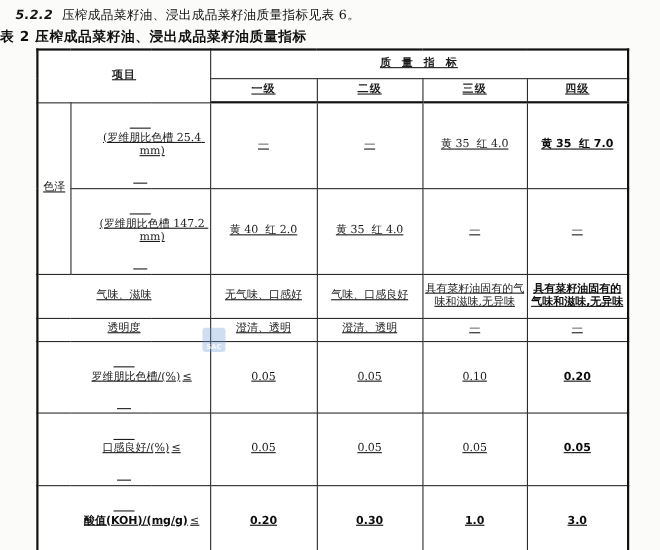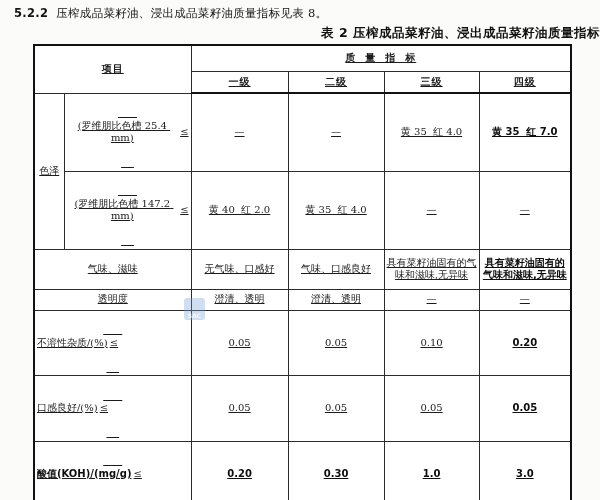--- a/index.html
+++ b/index.html
@@ -5,23 +5,23 @@
   html,body{margin:0;padding:0;}
   body{
     width:600px;height:500px;overflow:hidden;position:relative;
     background:#fbfbf9;color:#1c1c1c;
     font-family:"DejaVu Serif","Liberation Serif",serif;
   }
   .heading{
     position:absolute;left:14px;top:6px;font-size:11.5px;letter-spacing:.3px;
     color:#141414;
   }
-  .heading .num{font-family:"DejaVu Sans","Liberation Sans",sans-serif;font-weight:bold;margin-right:8px;}
+  .heading .num{font-family:"DejaVu Sans","Liberation Sans",sans-serif;font-weight:bold;margin-right:8px;font-style:italic;}
   .title{
-    position:absolute;left:0;top:25px;width:100%;text-align:right;
+    position:absolute;left:0;top:25px;width:100%;text-align:left;
     font-family:"DejaVu Sans","Liberation Sans",sans-serif;
     font-weight:bold;font-size:12.5px;color:#111;letter-spacing:.5px;
   }
   table.qtable{
     position:absolute;left:33px;top:44px;width:537px;
     border-collapse:collapse;table-layout:fixed;
     background:#fff;
   }
   table.qtable td{
     border:1px solid #2b2b2b;
@@ -30,39 +30,39 @@
     padding:1px 2px;
     white-space:pre-wrap;
     overflow:hidden;
     text-decoration:underline;
   }
   table.qtable{border:2px solid #111;}
   tr.hdr2 td{border-bottom:2px solid #111;}
   .b{font-family:"DejaVu Sans","Liberation Sans",sans-serif;font-weight:bold;color:#0e0e0e;}
   .hdrcell{font-family:"DejaVu Sans","Liberation Sans",sans-serif;font-weight:bold;font-size:10.5px;letter-spacing:1px;}
   .lbl{padding:1px 5px;}
-  .lbl .flex{display:flex;justify-content:flex-start;align-items:center;width:100%;}
+  .lbl .flex{display:flex;justify-content:center;align-items:center;width:100%;padding-left:16px;}
   .lbl .flex .op{font-size:10px;color:#222;padding-left:2px;}
   .small{font-size:9.5px;}
   .watermark{
     position:absolute;left:184px;top:298px;width:21px;height:22px;
     background:rgba(116,158,214,0.34);border-radius:3px;
     display:flex;align-items:flex-end;justify-content:center;
     pointer-events:none;
   }
   .watermark span{
     font-family:"DejaVu Sans","Liberation Sans",sans-serif;
     font-size:6px;font-weight:bold;color:rgba(255,255,255,0.9);line-height:8px;
   }
 </style>
 </head>
 <body>
 
 <div class="heading">
-  <span class="num">5.2.2</span><span>压榨成品菜籽油、浸出成品菜籽油质量指标见表 8。</span>
+  <span class="num">5.2.2</span><span>压榨成品菜籽油、浸出成品菜籽油质量指标见表 6。</span>
 </div>
 
 <div class="title">表 2  压榨成品菜籽油、浸出成品菜籽油质量指标</div>
 
 <table class="qtable">
   <colgroup>
     <col style="width:30px">
       <col style="width:74px">
       <col style="width:53px">
     <col style="width:97px">
@@ -114,21 +114,21 @@
   <tr style="height:21px">
     <td colspan="3">透明度</td>
     <td>澄清、透明</td>
     <td>澄清、透明</td>
     <td>—</td>
     <td>—</td>
   </tr>
 
   <tr style="height:21px">
     <td colspan="3" class="lbl">
-      <div class="flex"><span>不溶性杂质/(%)</span><span class="op">≤</span></div>
+      <div class="flex"><span>罗维朋比色槽/(%)</span><span class="op">≤</span></div>
     </td>
     <td>0.05</td>
     <td>0.05</td>
     <td>0.10</td>
     <td class="b">0.20</td>
   </tr>
 
   <tr style="height:21px">
     <td colspan="3" class="lbl">
       <div class="flex"><span>口感良好/(%)</span><span class="op">≤</span></div>

